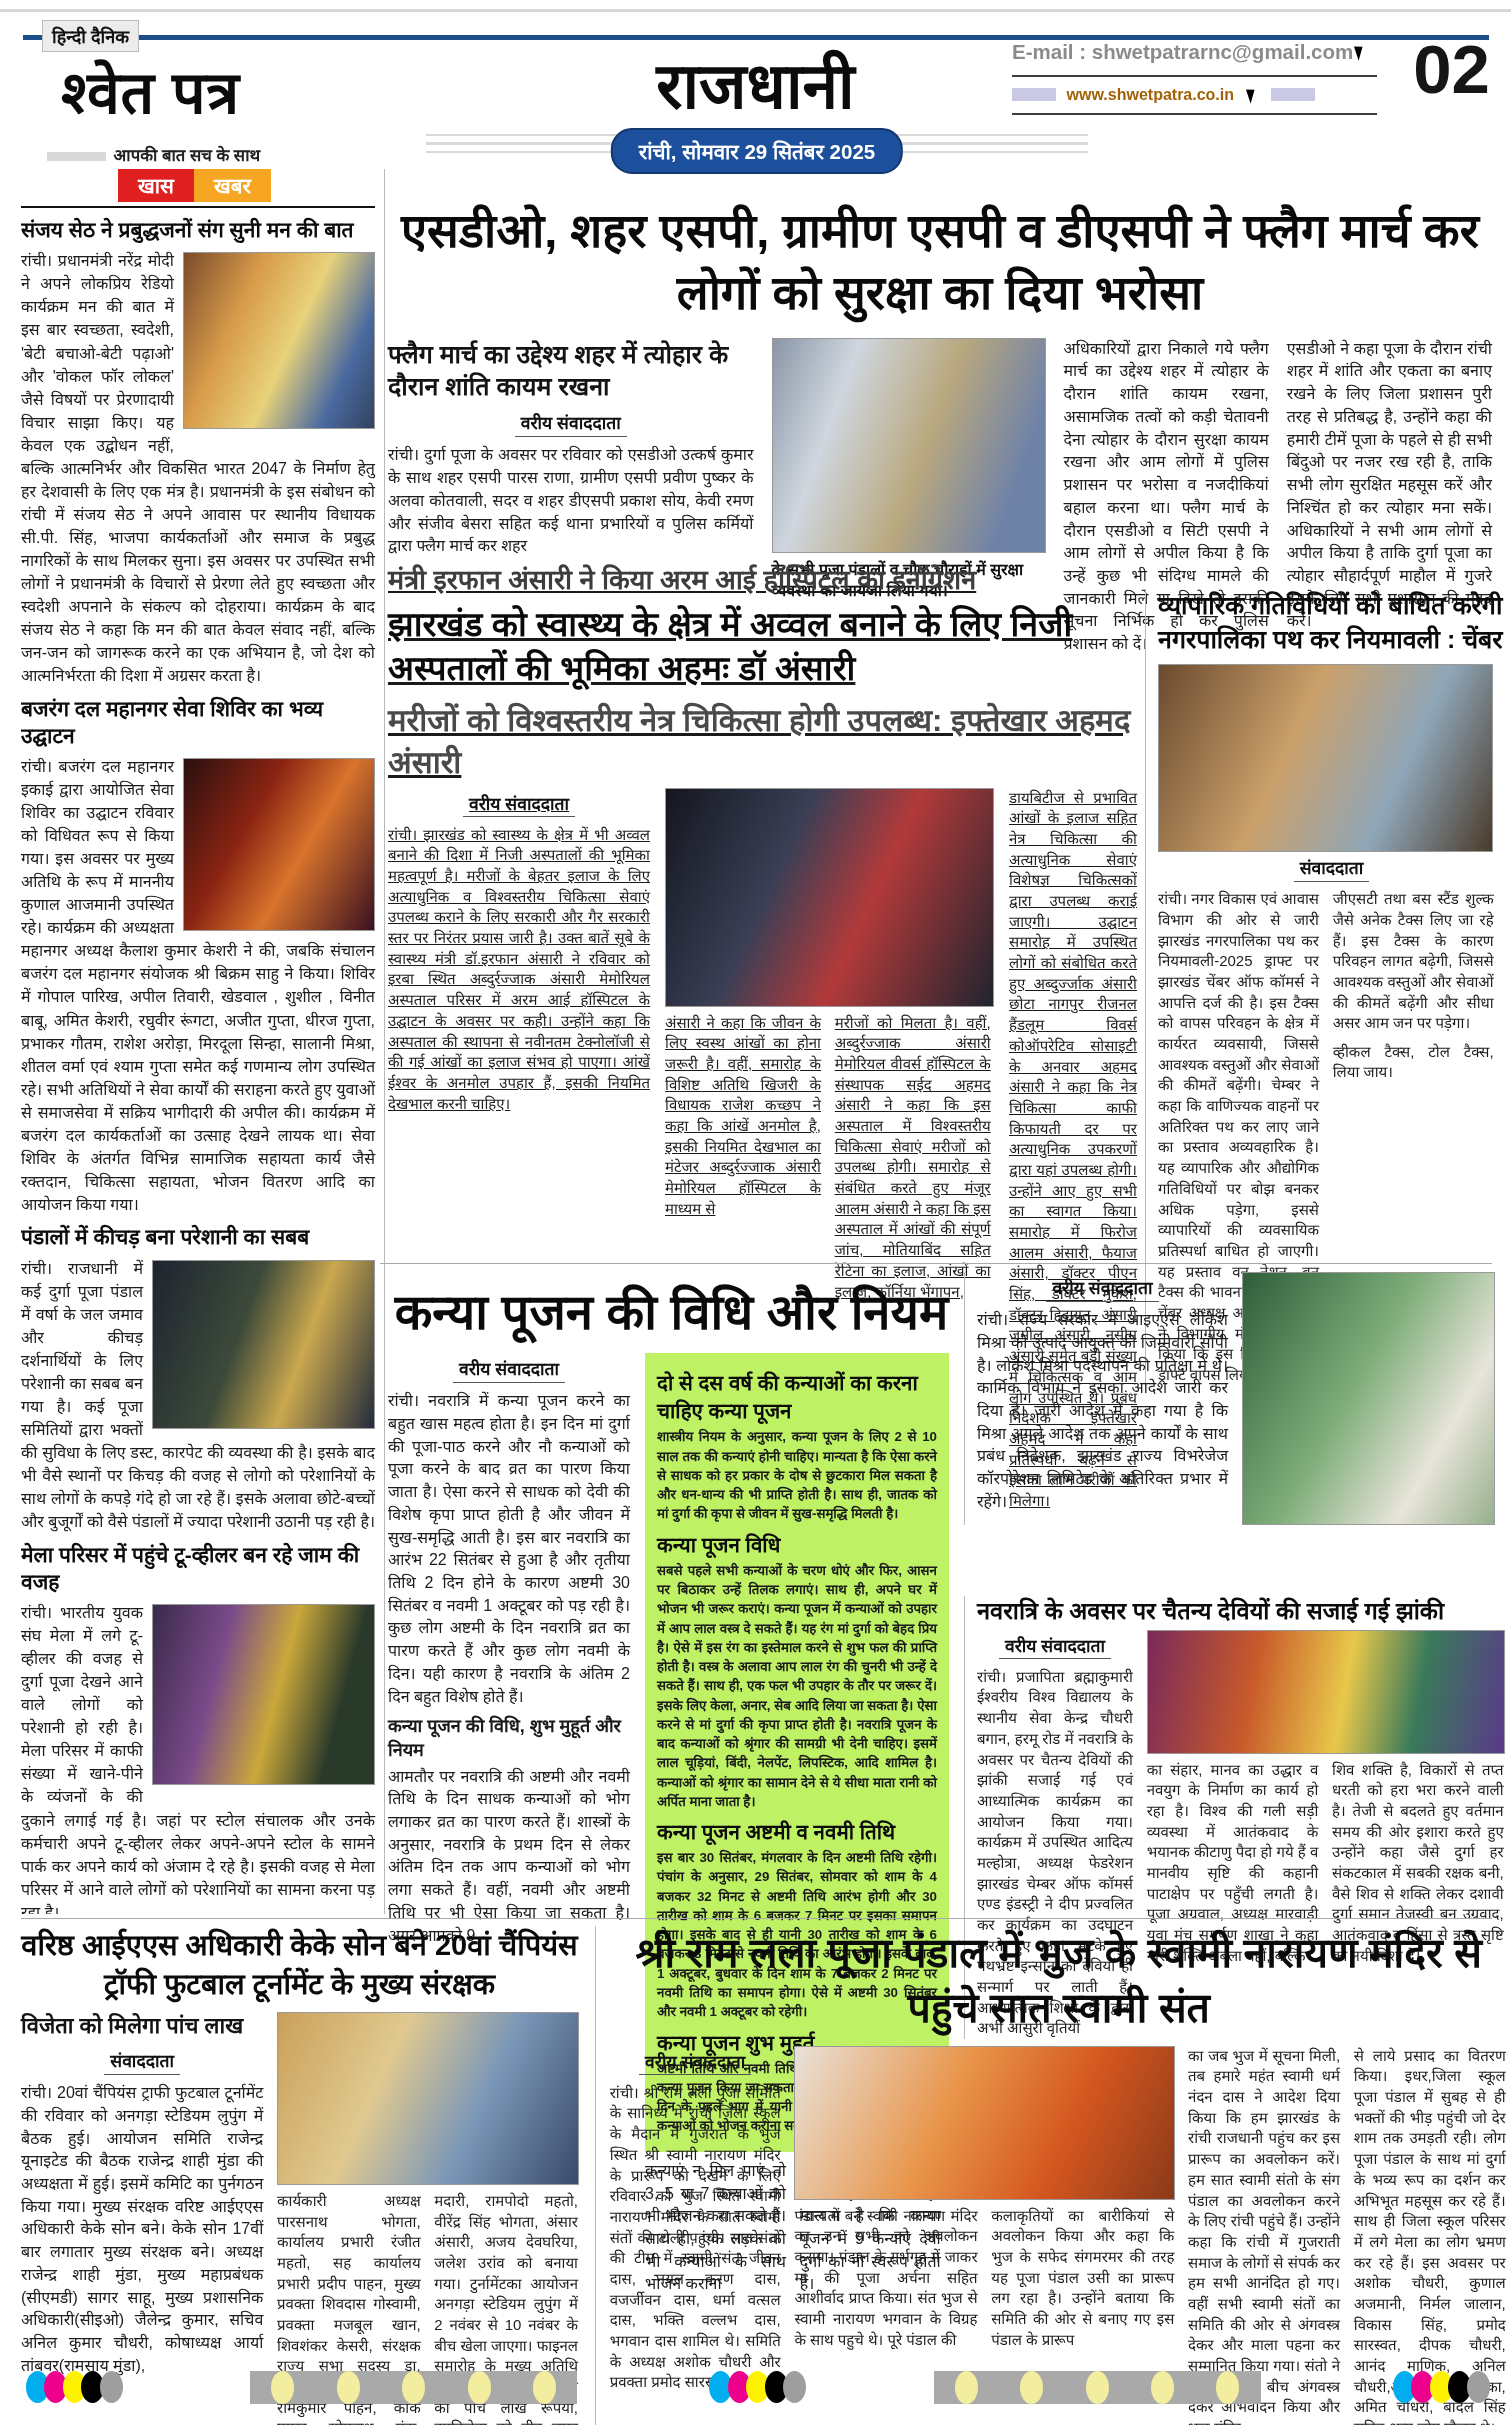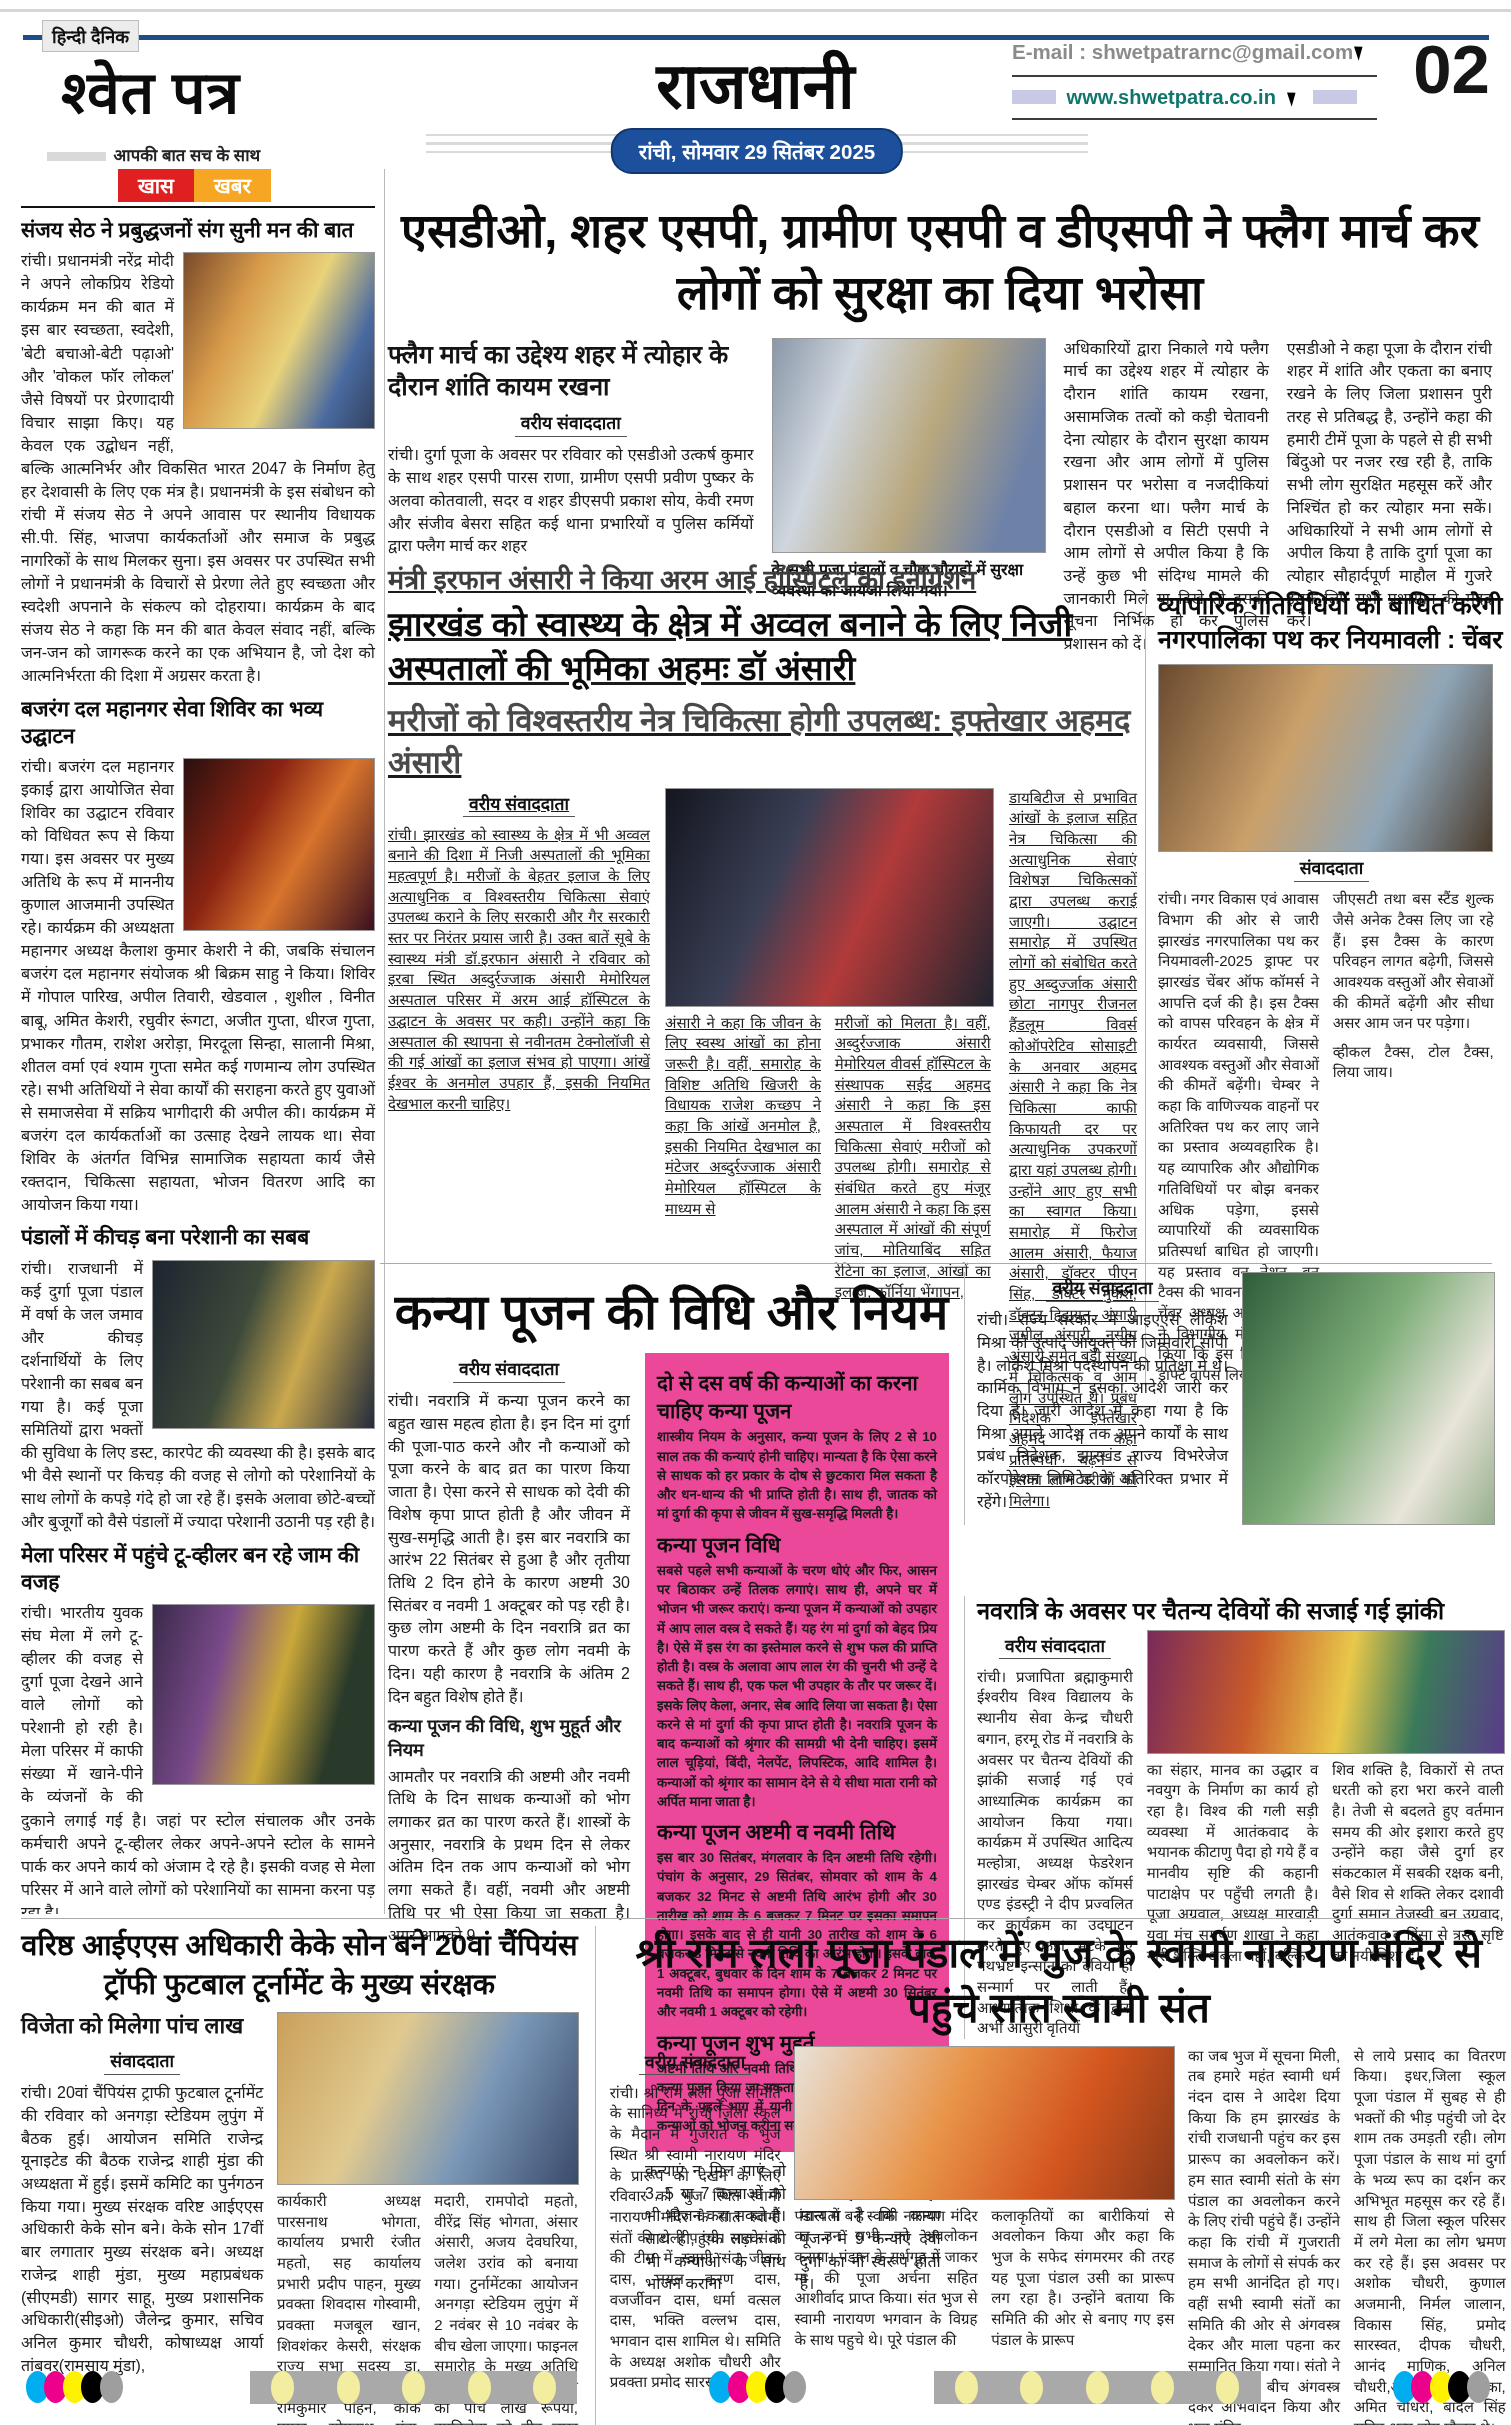--- a/index.html
+++ b/index.html
@@ -12,21 +12,21 @@
   .masthead-title{position:absolute;left:61px;top:50px;font-size:59px;font-weight:800;color:#0b0b0b;letter-spacing:0.8px;}
   .masthead-tagline{position:absolute;left:47px;top:143px;font-size:16.7px;font-weight:bold;color:#222;}
   .masthead-tagline .bar{display:inline-block;width:59px;height:9px;background:#d9d9d9;margin-right:7.6px;vertical-align:middle;}
   .edition{position:absolute;left:50%;transform:translateX(-50%);top:40px;font-size:64px;font-weight:800;color:#0b0b0b;}
   .datewrap{position:absolute;left:426px;top:128px;width:662px;height:43px;background:repeating-linear-gradient(#fff 0 6px,#d9d9d9 6px 8.4px,#fff 8.4px 14.5px,#d9d9d9 14.5px 16.7px,#fff 16.7px 23px,#d9d9d9 23px 25px,#fff 25px 43px);}
   .datepill{position:absolute;left:50%;top:0;transform:translateX(-50%);background:#1c4f9c;border:2.3px solid #12376e;border-radius:21px;color:#fff;font-size:20.5px;font-weight:bold;padding:6.8px 26px;white-space:nowrap;}
   .contact{position:absolute;left:1012px;top:40px;width:365px;}
   .contact .mail{font-size:20.5px;font-weight:bold;color:#8b8b8b;border-bottom:2.3px solid #3c3c3c;padding-bottom:10.6px;white-space:nowrap;}
   .contact .web{display:flex;align-items:center;gap:10.6px;margin-top:9px;border-bottom:2.3px solid #3c3c3c;padding-bottom:9px;}
   .contact .web .lav{width:44px;height:13.7px;background:#c9c9e6;}
-  .contact .web .url{font-size:20px;font-weight:bold;color:#0f766e;white-space:nowrap;}
+  .contact .web .url{font-size:16px;font-weight:bold;color:#a16207;white-space:nowrap;}
   .cursor{display:inline-block;width:0;height:0;border-left:8.4px solid #000;border-right:5.3px solid transparent;border-top:3.8px solid transparent;border-bottom:12px solid transparent;transform:rotate(-18deg);margin-left:3px;}
   .pagenum{position:absolute;right:21px;top:30px;font-size:69px;font-weight:800;color:#161616;}
   
   .khas-badge{display:flex;margin:0 0 4.6px 97px;}
   .khas-badge .k1{background:#e02020;color:#fff;font-size:20.5px;font-weight:bold;padding:2.3px 20px;}
   .khas-badge .k2{background:#f6a623;color:#fff;font-size:20.5px;font-weight:bold;padding:2.3px 20px;}
   .rail-rule{height:2.3px;background:#111;margin-bottom:7.6px;}
   
   .rail{position:absolute;left:21px;top:169px;width:354px;height:1745px;overflow:hidden;border-right:0.8px solid #b9b9b9;padding-right:9px;}
   .rail h2{font-size:21px;line-height:1.3;font-weight:800;color:#0c0c0c;margin:7.6px 0 6px 0;}
@@ -50,21 +50,21 @@
   .hosp-cols{display:flex;gap:15px;}
   .small-body{font-size:15px;line-height:1.38;text-align:justify;color:#1c1c1c;}
   .chamber{position:absolute;left:1145px;top:589px;width:347px;border-left:0.8px solid #b9b9b9;padding-left:12px;}
   .chamber .hl{font-size:25px;line-height:1.35;font-weight:800;color:#0a0a0a;}
   .two-col{display:flex;gap:13.7px;}
   
   .band3-rule{position:absolute;left:380px;top:1263px;width:1112px;height:0.8px;background:#aaa;}
   .kanya{position:absolute;left:388px;top:1272px;width:567px;}
   .kanya .hl{font-size:49px;font-weight:800;color:#0a0a0a;text-align:center;margin:4.6px 0 10.6px 0;}
   .kanya-cols{display:flex;gap:15px;}
-  .ybox{background:#ec4899;padding:10.6px 12px;}
+  .ybox{background:#bef264;padding:10.6px 12px;}
   .ybox h3{font-size:20.5px;font-weight:800;color:#0c0c0c;margin:4.6px 0 3px 0;}
   .ybox p{font-size:13.3px;line-height:1.45;font-weight:bold;color:#1a1a1a;margin:0 0 6px 0;text-align:justify;}
   .inner-sub{font-size:18px;font-weight:800;margin:4.6px 0;}
   .lokesh{position:absolute;left:964px;top:1272px;width:528px;border-left:0.8px solid #b9b9b9;padding-left:12px;}
   .lokesh .hl{font-size:28px;line-height:1.3;font-weight:800;color:#0a0a0a;margin-bottom:3px;}
   .jhanki{position:absolute;left:964px;top:1596px;width:528px;border-left:0.8px solid #b9b9b9;padding-left:12px;}
   .jhanki .hl{font-size:23.6px;line-height:1.3;font-weight:800;color:#0a0a0a;margin-bottom:3px;}
   
   .band4-rule{position:absolute;left:21px;top:1918px;width:1471px;height:0.8px;background:#aaa;}
   .football{position:absolute;left:21px;top:1926px;width:557px;}

